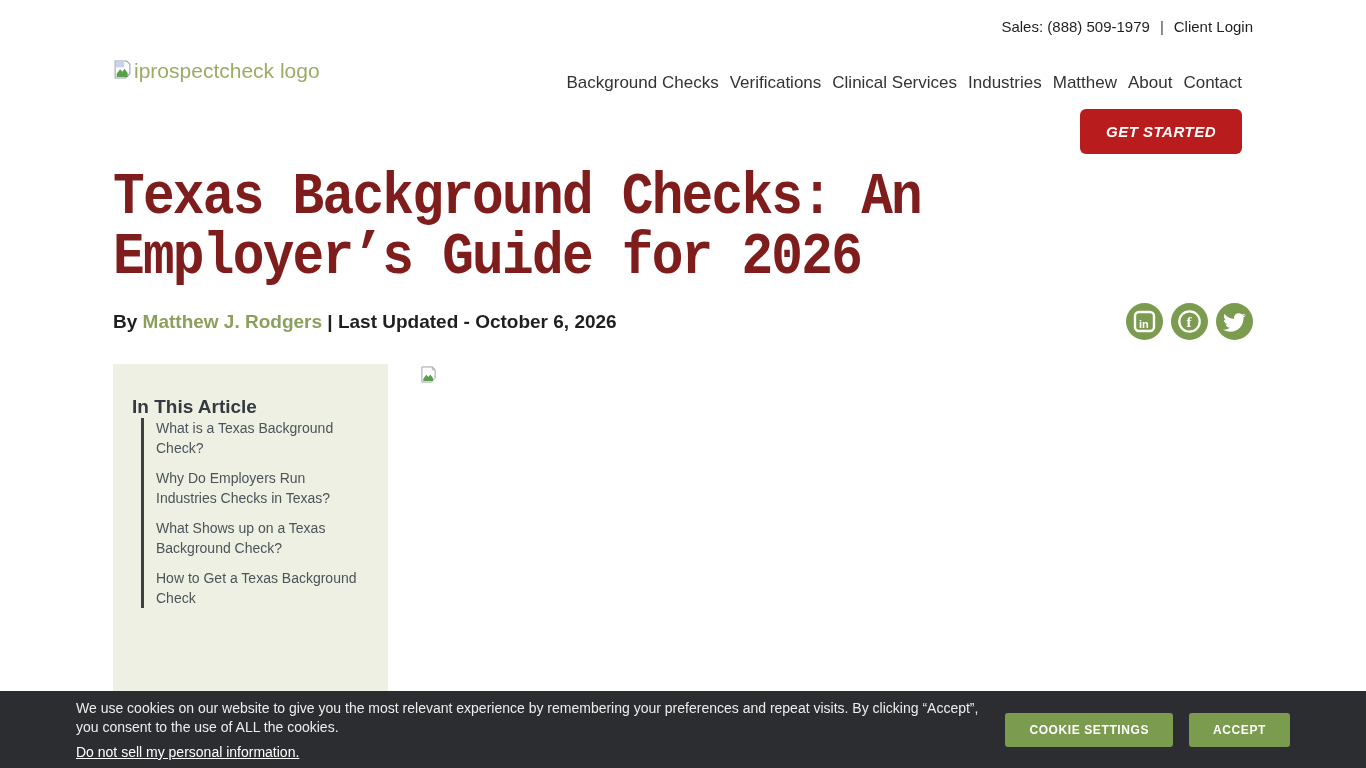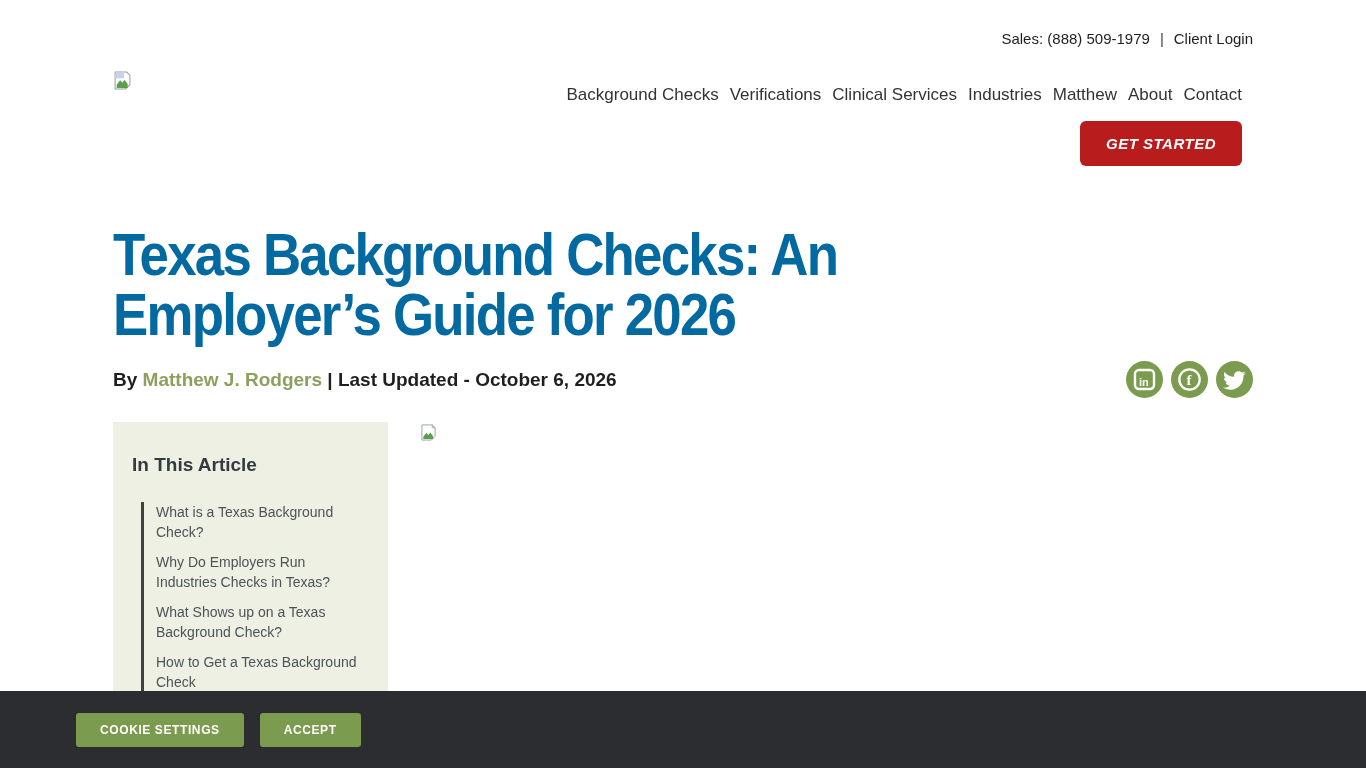--- a/index.html
+++ b/index.html
@@ -8,21 +8,21 @@
     font-family: "Liberation Sans", sans-serif;
     background: #ffffff;
     color: #222;
     overflow: hidden;
     position: relative;
   }
   .container { width: 1140px; margin: 0 auto; }
 
   
   .topbar {
-    padding: 30px 113px 0 0;
+    padding: 18px 113px 0 0;
     text-align: right;
     font-size: 15px;
     color: #1f1f1f;
   }
   .topbar .sep { margin: 0 10px; color: #444; }
   .topbar a { color: #1f1f1f; text-decoration: none; cursor: pointer; }
 
   
   header { position: relative; height: 132px; }
   .logo {
@@ -56,25 +56,25 @@
     font-size: 15px;
     font-weight: bold;
     letter-spacing: 0.5px;
     font-family: "Liberation Sans", sans-serif;
     cursor: pointer;
     font-style: italic;
   }
 
   
   h1 {
-    margin-top: 46px;
     font-size: 60px;
     line-height: 60px;
     font-weight: bold;
-    color: #0369a1;
+    color: #7f1d1d;
+    font-family: Liberation Mono, monospace;
   }
   h1 .t-line {
     display: block;
     transform: scaleX(0.88);
     transform-origin: 0 50%;
     letter-spacing: -2px;
     white-space: nowrap;
   }
   .byline-row {
     margin-top: 16px;
@@ -95,21 +95,21 @@
 
   
   .content-row { margin-top: 24px; display: flex; gap: 32px; align-items: flex-start; }
   .toc {
     width: 275px;
     min-height: 370px;
     background: #edf0e2;
     padding: 32px 20px 24px 19px;
     flex-shrink: 0;
   }
-  .toc h3 { font-size: 19px; font-weight: bold; color: #333a40; margin-bottom: 26px; }
+  .toc h3 { font-size: 19px; font-weight: bold; color: #333a40; }
   .toc ul {
     list-style: none;
     margin-left: 9px;
     padding-left: 12px;
     border-left: 3px solid #404040;
   }
   .toc li { margin-bottom: 10px; }
   .toc li a {
     font-size: 14px;
     line-height: 20px;
@@ -177,20 +177,21 @@
 
 <header class="container">
   <div class="logo">
     <span>
       <svg width="19" height="19" viewBox="0 0 18 18">
         <path d="M2 1 h11 l3 3 v9 l-4 4 H2 z" fill="#ffffff" stroke="#9aa0a6" stroke-width="1"></path>
         <path d="M2.5 1.5 h8 v5.5 h-8 z" fill="#c8d2ee"></path>
         <path d="M3.5 13 l3.2-4.2 2.2 2.4 2-2.8 3 4 v3.6 H3.5 z" fill="#5b9e4d"></path>
       </svg>
     </span>
+    <span class="logo-alt">iprospectcheck logo</span>
   </div>
   <div class="header-right">
     <nav>
       <a>Background Checks</a>
       <a>Verifications</a>
       <a>Clinical Services</a>
       <a>Industries</a>
       <a>Matthew</a>
       <a>About</a>
       <a>Contact</a>
@@ -259,17 +260,21 @@
           <path d="M2 1 h11 l3 3 v9 l-4 4 H2 z" fill="#ffffff" stroke="#9aa0a6" stroke-width="1"></path>
           <path d="M13 1 l3 3 h-3 z" fill="#e8eaed" stroke="#9aa0a6" stroke-width="0.8"></path>
           <path d="M3.5 13.5 l3.2-4.2 2.2 2.4 2-2.8 3 4 v3 H3.5 z" fill="#5b9e4d"></path>
         </svg>
       </span>
     </div>
   </div>
 </main>
 
 <div class="cookie-banner">
+  <div class="cookie-text">
+    <p>We use cookies on our website to give you the most relevant experience by remembering your preferences and repeat visits. By clicking “Accept”, you consent to the use of ALL the cookies.</p>
+    <a>Do not sell my personal information.</a>
+  </div>
   <div class="cookie-buttons">
     <button>COOKIE SETTINGS</button>
     <button>ACCEPT</button>
   </div>
 </div>
 
 </body></html>

